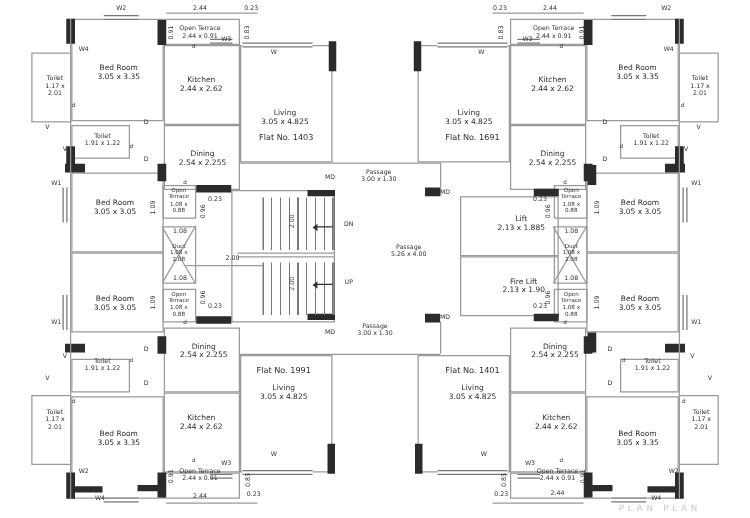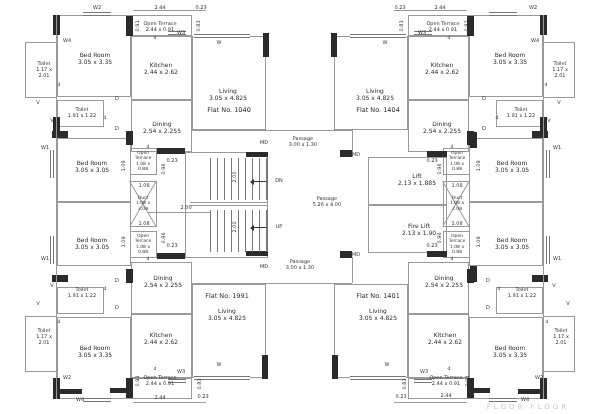--- a/index.html
+++ b/index.html
@@ -166,21 +166,21 @@
     <div class="lbl" style="left: 162px; top: 127px;">Dining
 2.54 x 2.255</div>
     <div class="lbl s" style="left: 117px; top: 99px;">D</div>
     <div class="lbl x" style="left: 105px; top: 118px;">d</div>
     <div class="lbl s" style="left: 117px; top: 129px;">D</div>
     <div class="lbl x" style="left: 59px; top: 85px;">d</div>
     <div class="lbl s" style="left: 38px; top: 103px;">V</div>
     <div class="lbl s" style="left: 52px; top: 121px;">V</div>
     <div class="lbl" style="left: 228px; top: 94px;">Living
 3.05 x 4.825</div>
-    <div class="lbl f" style="left: 229px; top: 111px;">Flat No. 1040</div>
+    <div class="lbl f" style="left: 229px; top: 111px;">Flat No. 1403</div>
     <div class="lbl s" style="left: 219px; top: 43px;">W</div>
     <div class="lbl s" style="left: 533px; top: 8px;">W2</div>
     <div class="lbl s" style="left: 440px; top: 8px;">2.44</div>
     <div class="lbl s" style="left: 400px; top: 8px;">0.23</div>
     <div class="lbl v" style="left: 402px; top: 26px;">0.83</div>
     <div class="lbl v" style="left: 467px; top: 26px;">0.91</div>
     <div class="lbl s" style="left: 422px; top: 33px;">W3</div>
     <div class="lbl s" style="left: 535px; top: 41px;">W4</div>
     <div class="lbl x" style="left: 449px; top: 38px;">d</div>
     <div class="lbl s" style="left: 443px; top: 27px;">Open Terrace
@@ -197,21 +197,21 @@
     <div class="lbl" style="left: 442px; top: 127px;">Dining
 2.54 x 2.255</div>
     <div class="lbl s" style="left: 484px; top: 99px;">D</div>
     <div class="lbl x" style="left: 497px; top: 118px;">d</div>
     <div class="lbl s" style="left: 484px; top: 129px;">D</div>
     <div class="lbl x" style="left: 546px; top: 85px;">d</div>
     <div class="lbl s" style="left: 559px; top: 103px;">V</div>
     <div class="lbl s" style="left: 549px; top: 121px;">V</div>
     <div class="lbl" style="left: 375px; top: 94px;">Living
 3.05 x 4.825</div>
-    <div class="lbl f" style="left: 378px; top: 111px;">Flat No. 1404</div>
+    <div class="lbl f" style="left: 378px; top: 111px;">Flat No. 1691</div>
     <div class="lbl s" style="left: 385px; top: 43px;">W</div>
     <div class="lbl s" style="left: 45px; top: 148px;">W1</div>
     <div class="lbl s" style="left: 45px; top: 259px;">W1</div>
     <div class="lbl" style="left: 92px; top: 166px;">Bed Room
 3.05 x 3.05</div>
     <div class="lbl" style="left: 92px; top: 243px;">Bed Room
 3.05 x 3.05</div>
     <div class="lbl v" style="left: 124px; top: 166px;">1.09</div>
     <div class="lbl v" style="left: 124px; top: 242px;">1.09</div>
     <div class="lbl x" style="left: 143px; top: 161px;">Open
@@ -334,14 +334,14 @@
     <div class="lbl x" style="left: 449px; top: 369px;">d</div>
     <div class="lbl s" style="left: 554px; top: 286px;">V</div>
     <div class="lbl s" style="left: 568px; top: 304px;">V</div>
     <div class="lbl s" style="left: 539px; top: 378px;">W2</div>
     <div class="lbl s" style="left: 525px; top: 400px;">W4</div>
     <div class="lbl s" style="left: 424px; top: 372px;">W3</div>
     <div class="lbl v" style="left: 468px; top: 381px;">0.91</div>
     <div class="lbl s" style="left: 446px; top: 396px;">2.44</div>
     <div class="lbl s" style="left: 401px; top: 397px;">0.23</div>
     <div class="lbl v" style="left: 405px; top: 384px;">0.83</div>
-    <div class="lbl wm" style="left: 528px; top: 407px;">FLOOR FLOOR</div>
+    <div class="lbl wm" style="left: 528px; top: 407px;">PLAN PLAN</div>
   </div>
 
 </body></html>

